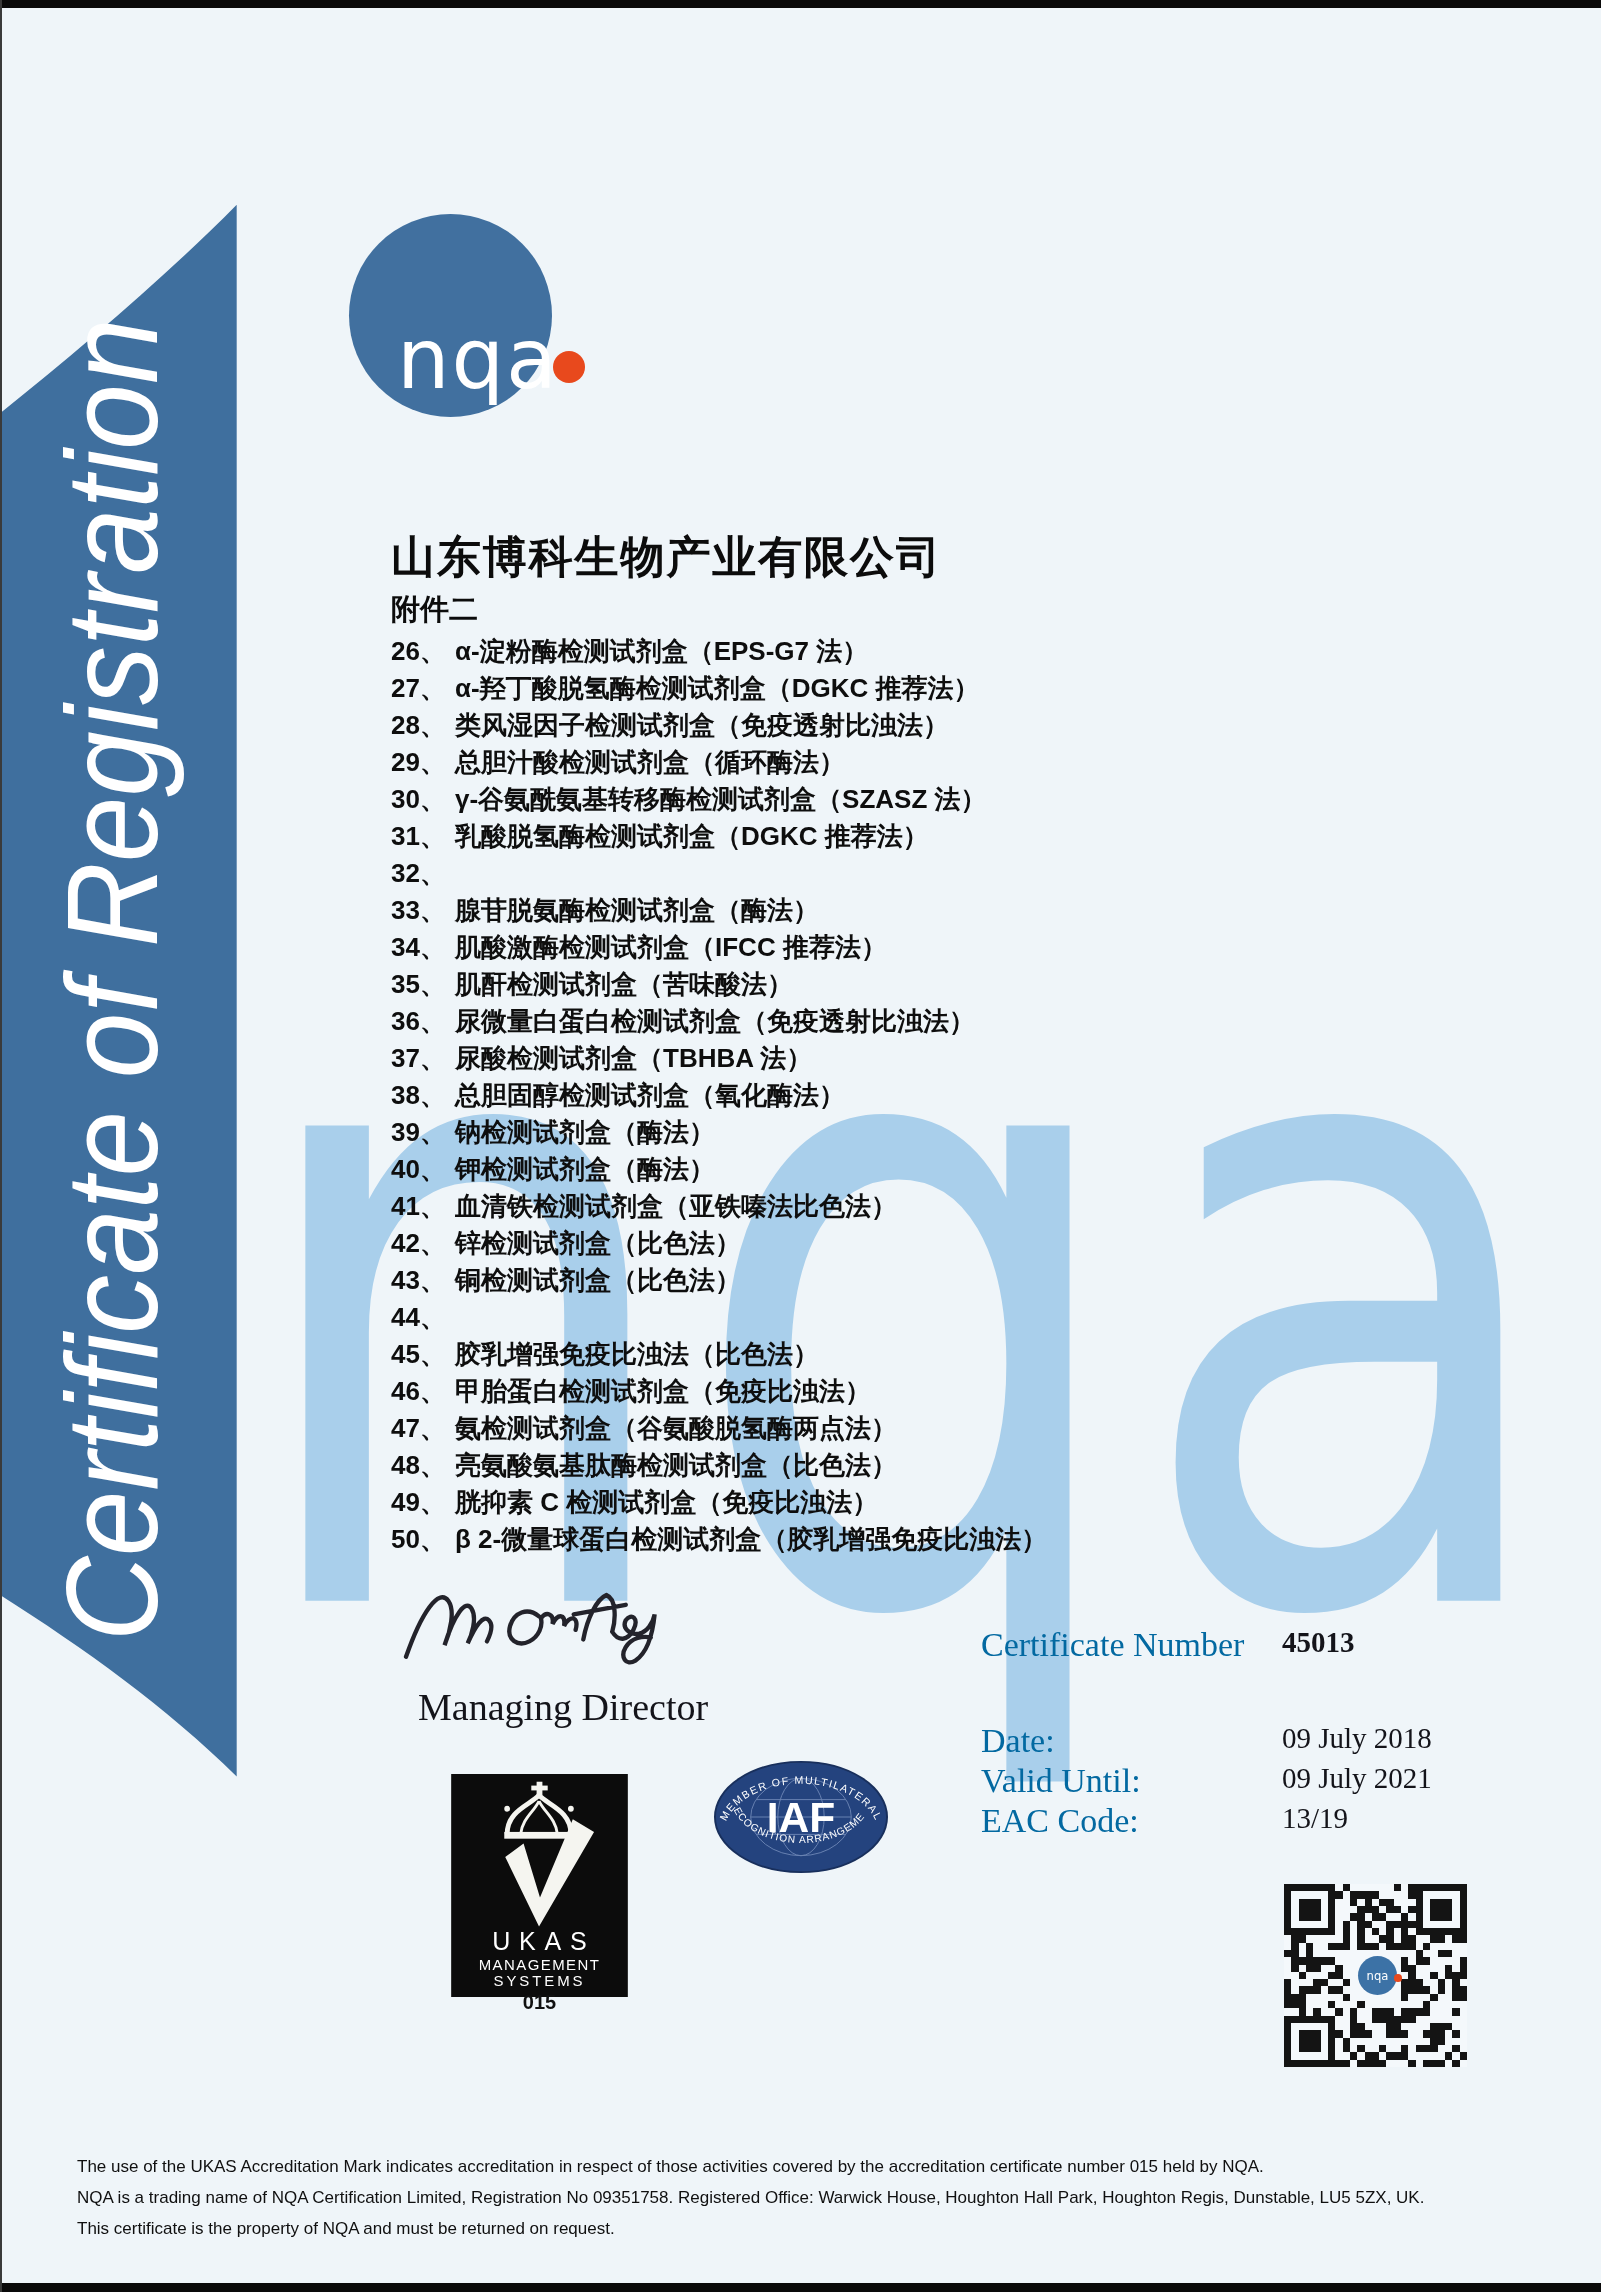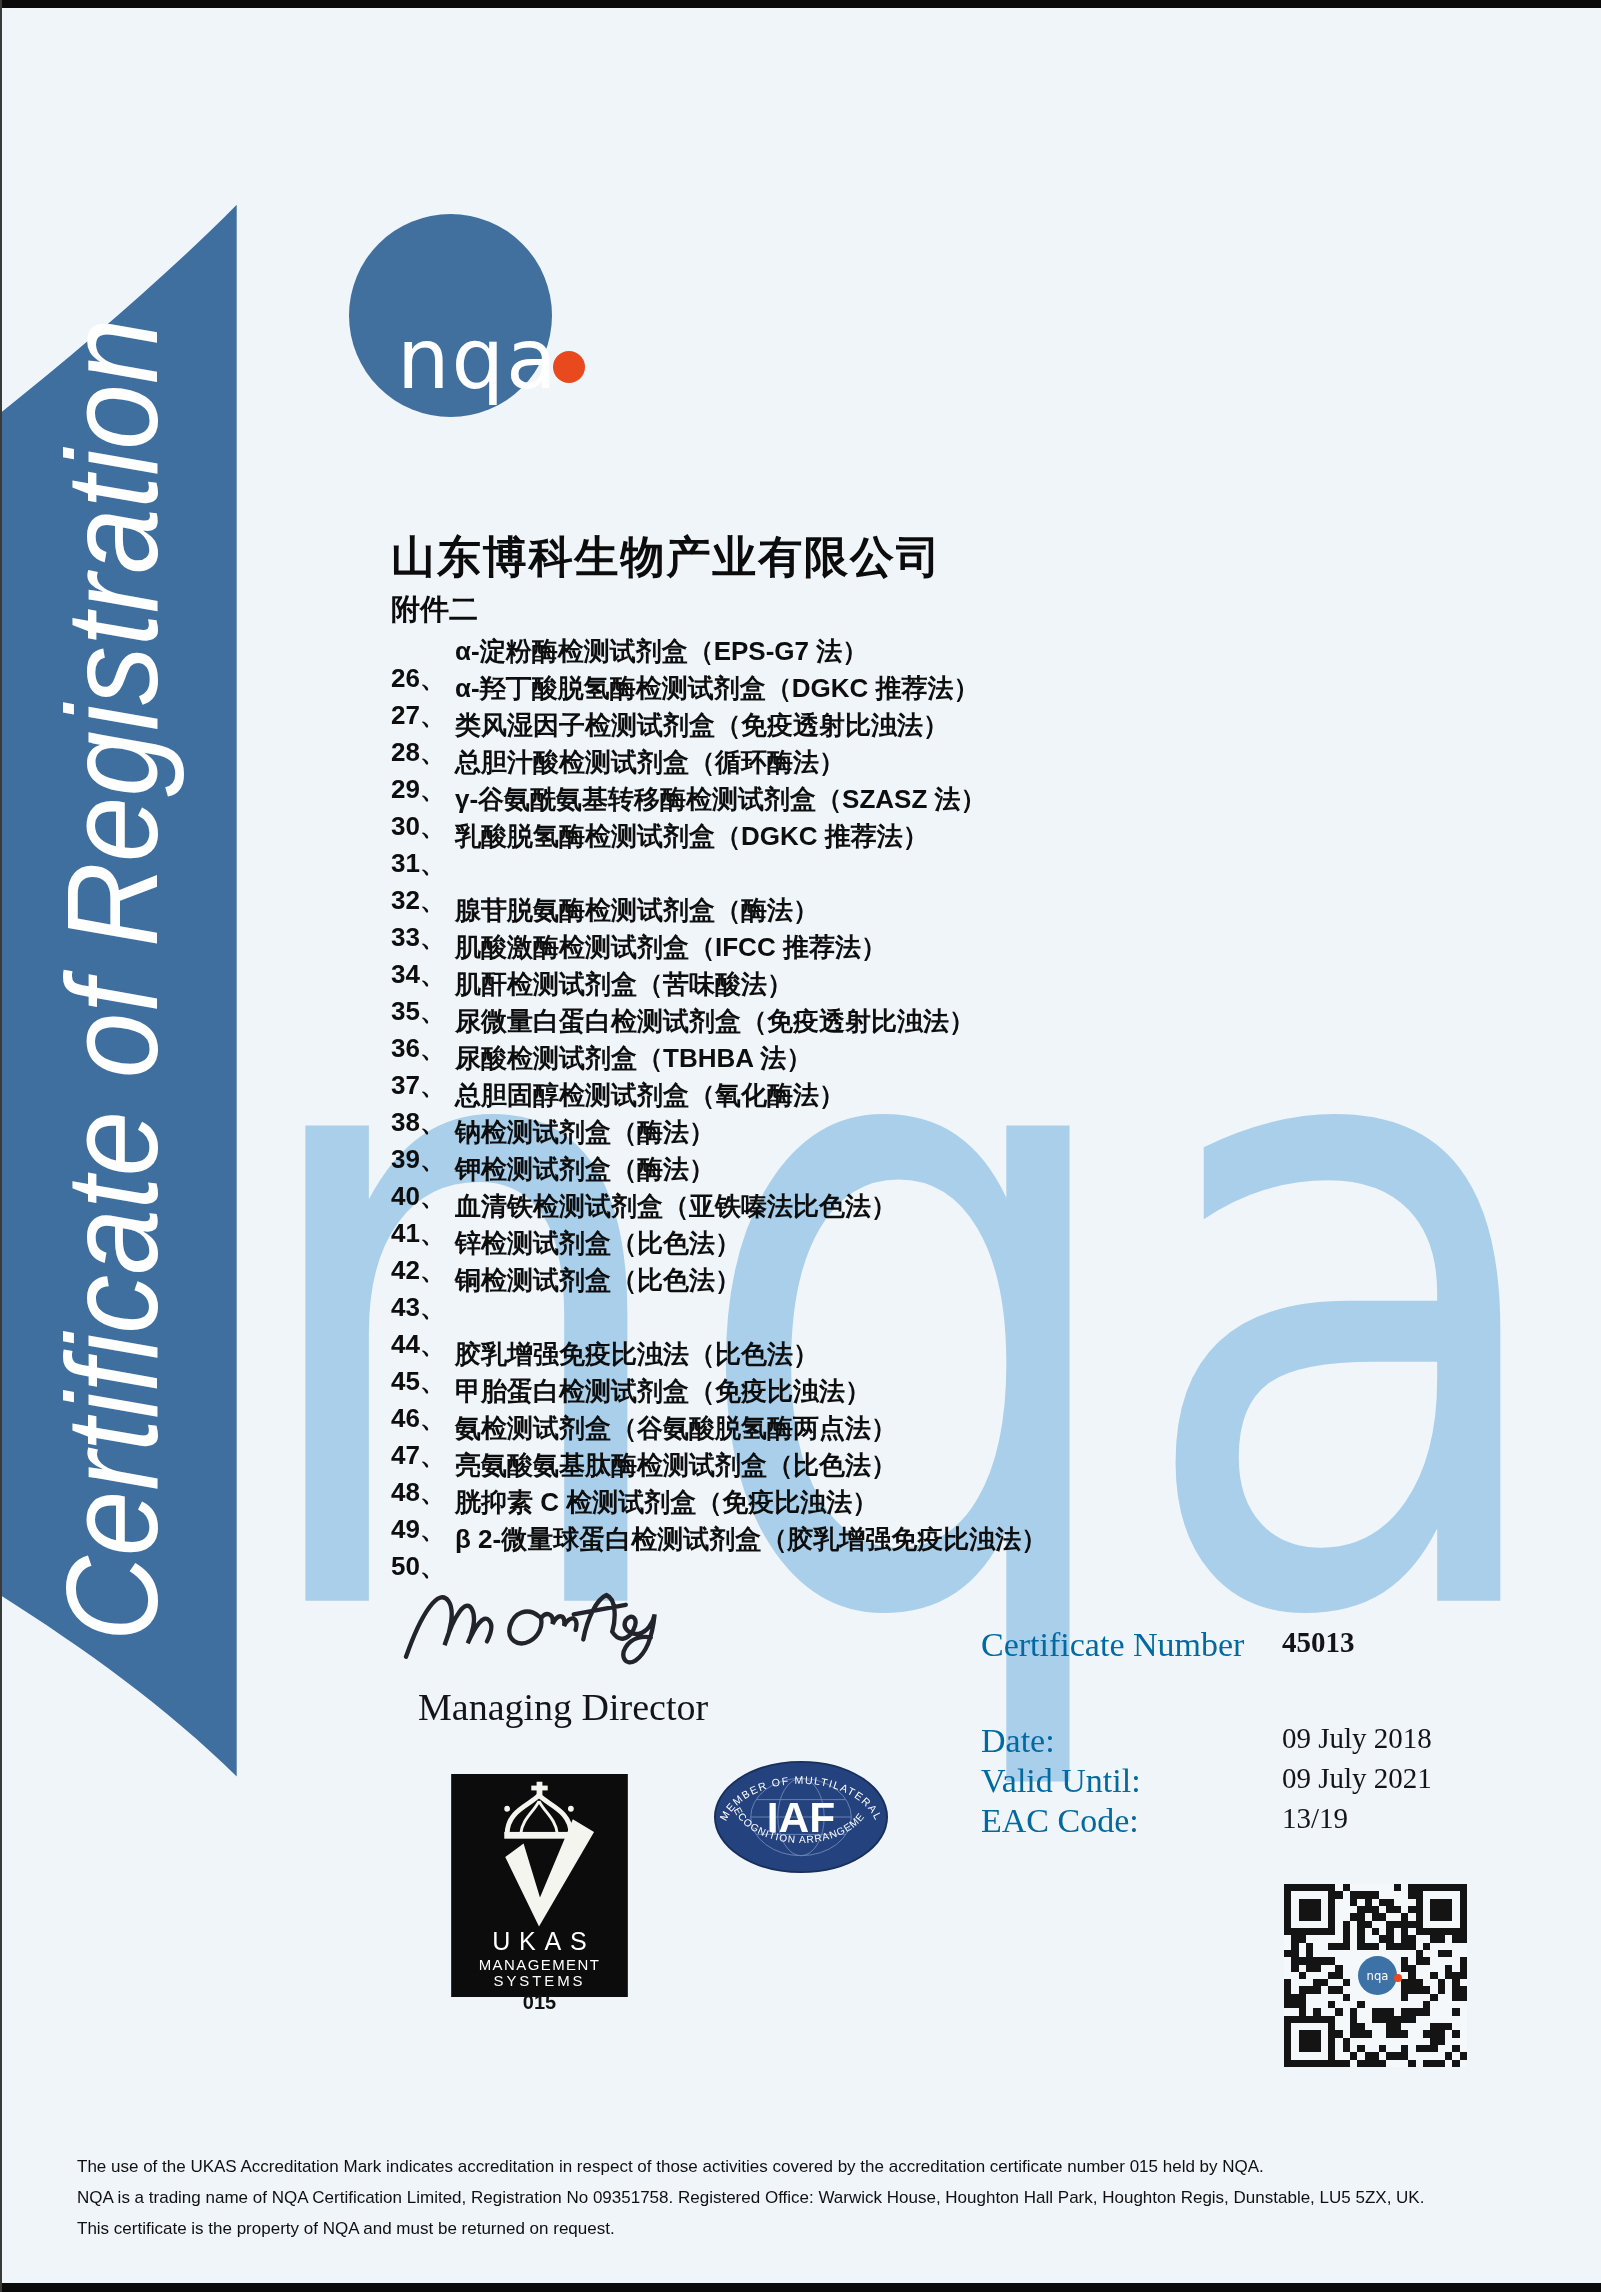--- a/index.html
+++ b/index.html
@@ -13,21 +13,21 @@
   .wm-text{font-family:"DejaVu Sans", sans-serif;fill:#a9cfeb;font-size:900px;}
   .banner-text{font-family:"Liberation Sans", sans-serif;font-style:italic;fill:#ffffff;font-size:135px;}
   .logo-circle{left:349px;top:214px;width:203px;height:203px;border-radius:50%;background:#41709f;}
   .logo-text{position:absolute;left:48px;top:97px;color:#ffffff;font-size:83px;
              font-family:"DejaVu Sans", sans-serif;letter-spacing:1.9px;}
   .logo-dot{left:553px;top:351px;width:32px;height:32px;border-radius:50%;background:#e8491d;}
   .company{left:391px;top:528px;font-size:44px;font-weight:700;color:#0c0c0c;letter-spacing:1.9px;white-space:nowrap;}
   .attach{left:391px;top:590px;font-size:29px;font-weight:700;color:#0c0c0c;}
   .items{left:391px;top:634px;width:1110px;}
   .item{display:flex;height:37px;font-size:26px;font-weight:700;color:#0e0e0e;white-space:nowrap;}
-  .item .no{width:64px;flex:none;margin-top:27px;}
+  .item .no{width:64px;flex:none;}
   .sig-svg{left:394px;top:1572px;}
   .role{left:418px;top:1685px;font-family:"Liberation Serif", serif;font-size:38px;color:#14141a;}
   .lbl{left:981px;font-family:"Liberation Serif", serif;font-size:34px;color:#0369a1;white-space:nowrap;}
   .val{left:1282px;font-family:"Liberation Serif", serif;font-size:29px;color:#14141a;white-space:nowrap;}
   .bold{font-weight:700;}
   .ukas-svg{left:451px;top:1774px;}
   .ukas-code{left:451px;top:1991px;width:177px;text-align:center;font-size:20px;font-weight:700;color:#111;}
   .iaf-svg{left:712px;top:1759px;}
   .qr{left:1284px;top:1884px;width:183px;height:183px;display:grid;
       grid-template-columns:repeat(25,1fr);grid-template-rows:repeat(25,1fr);background:#f4f8fb;}

